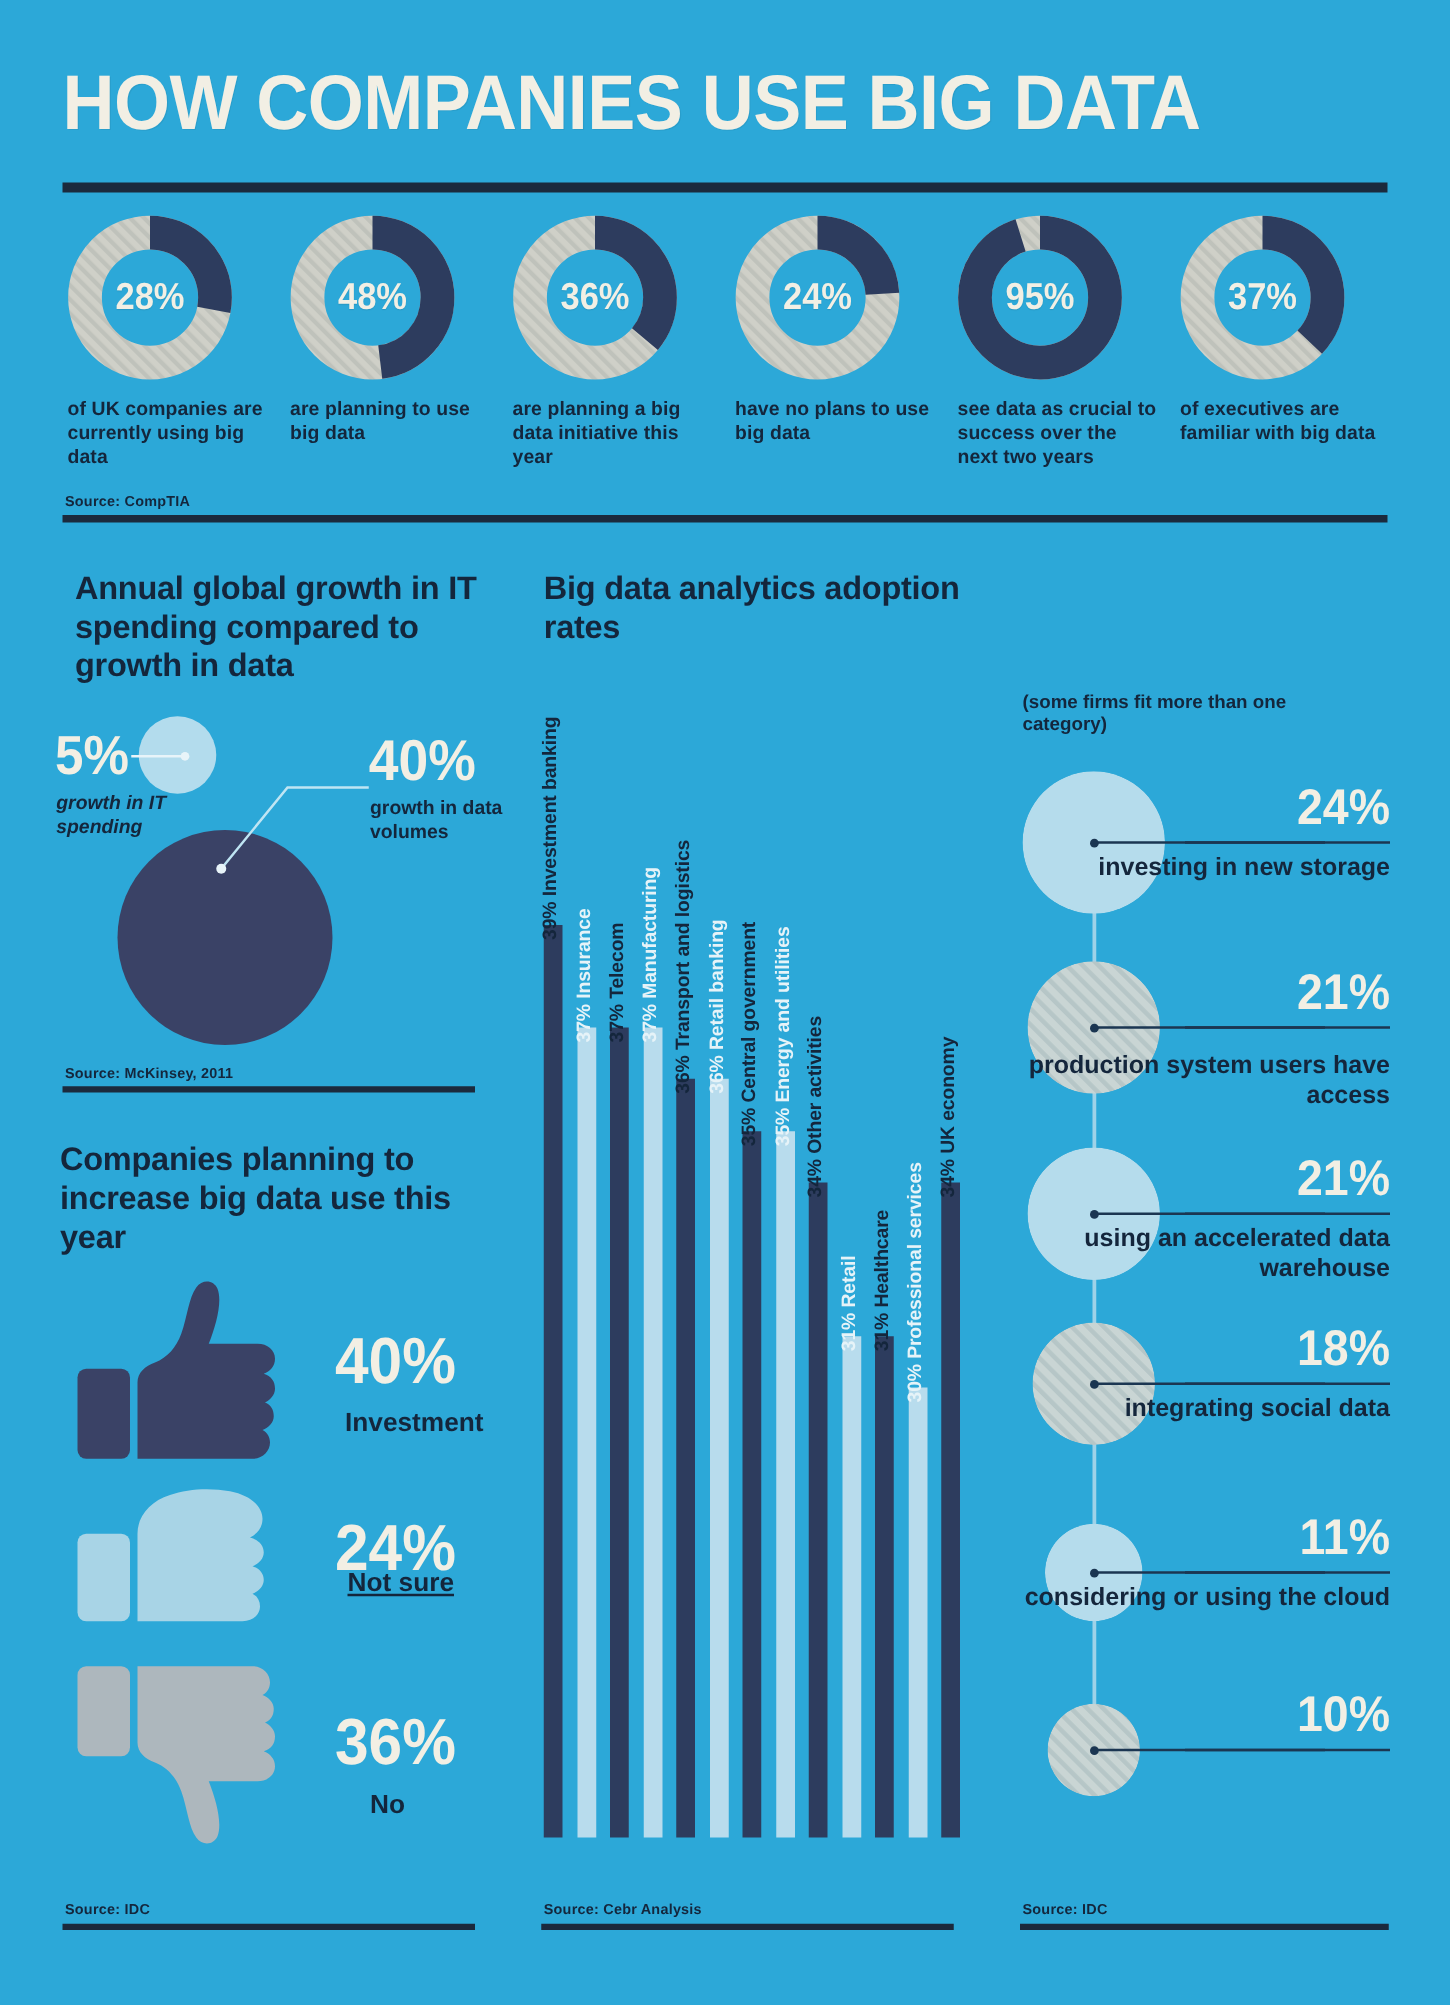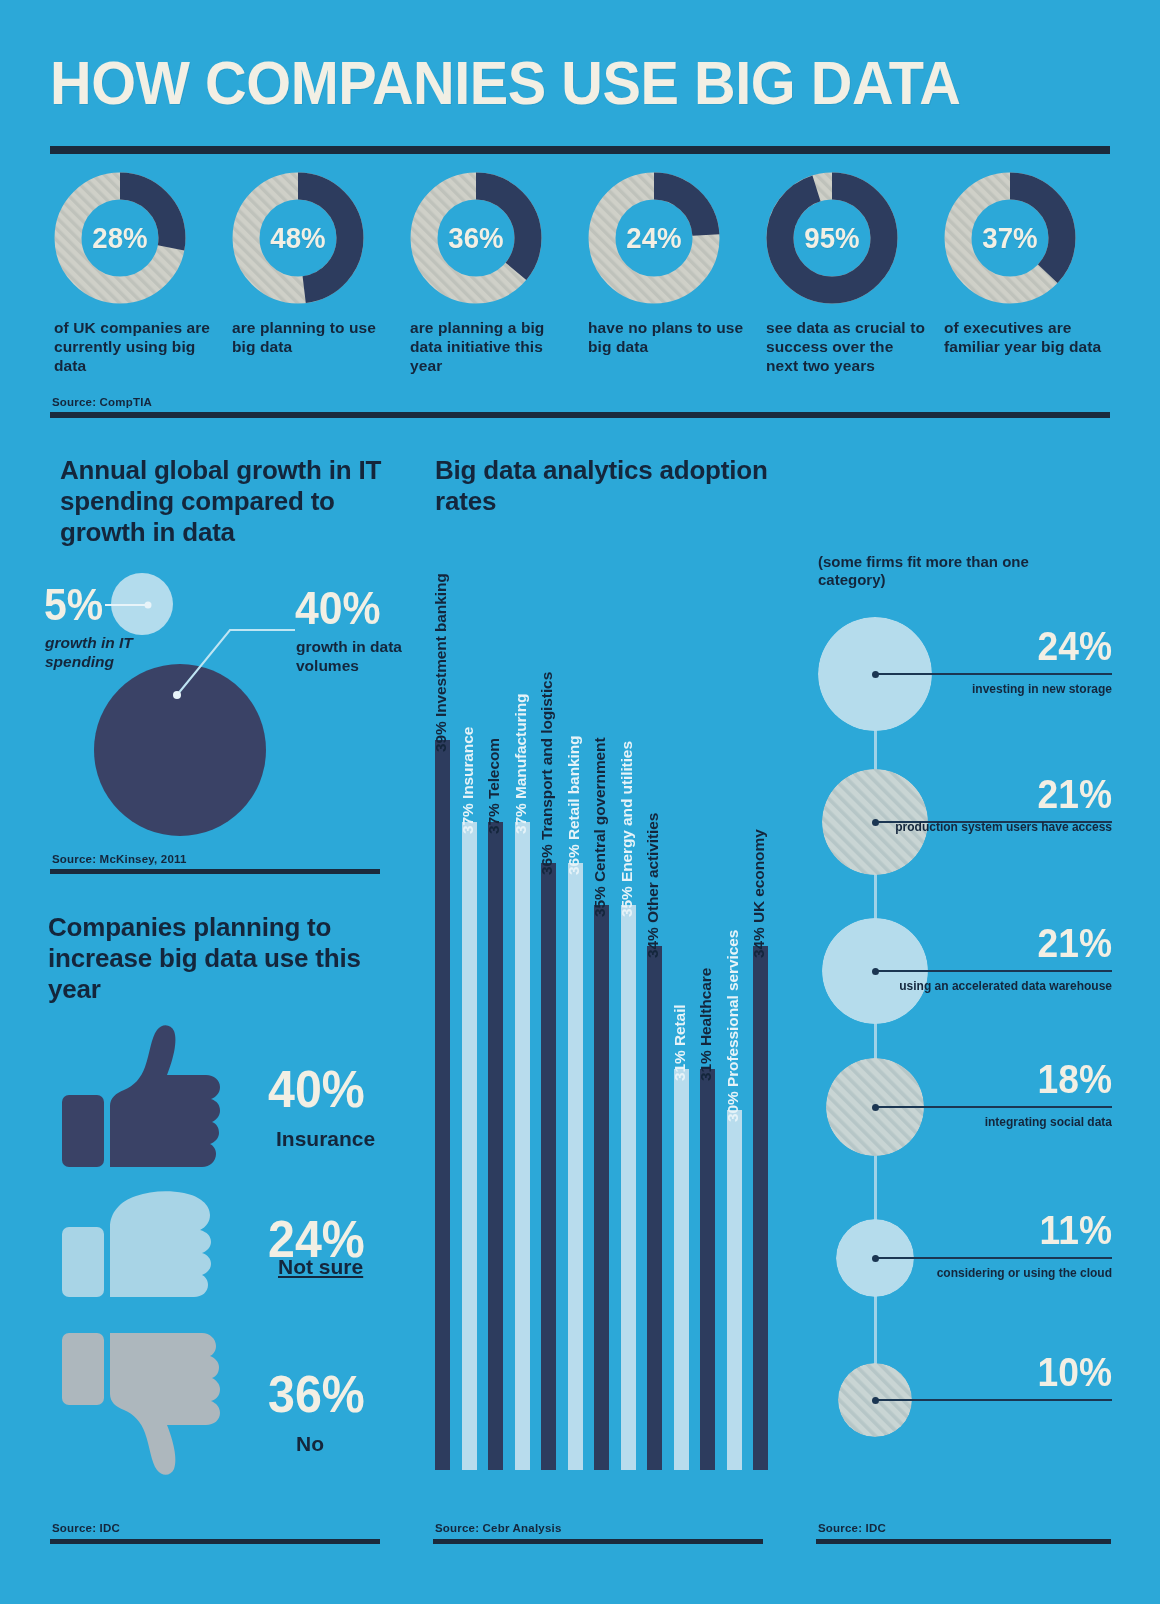--- a/index.html
+++ b/index.html
@@ -126,21 +126,21 @@
   .rnum {
     position: absolute;
     font-family: "Liberation Sans Narrow", "Liberation Sans", sans-serif;
     font-size: 40px; font-weight: bold; color: #f2efe4; line-height: 1;
     transform: scaleX(0.93); transform-origin: right top;
     text-align: right;
   }
   .rcap {
     position: absolute;
     font-family: "Liberation Sans Narrow", "Liberation Sans", sans-serif;
-    font-size: 12px; font-weight: bold; color: #14263c; line-height: 1.22;
+    font-size: 20px; font-weight: bold; color: #14263c; line-height: 1.22;
     text-align: right;
   }
 </style>
 </head>
 <body>
 
 <div class="page">
 
   <div class="title">HOW COMPANIES USE BIG DATA</div>
   <div class="rule rule-title"></div>
@@ -197,21 +197,21 @@
         <div class="donut-cap">see data as crucial to success over the next two years</div>
       </div>
       <div class="donut-cell" style="left: 890px;">
         <div class="donut-wrap">
           <svg class="donut-svg" width="132" height="132" viewBox="0 0 132 132">
             <circle cx="66" cy="66" r="52" fill="none" stroke="url(#hatch)" stroke-width="27"></circle>
             <circle cx="66" cy="66" r="52" fill="none" stroke="#2d3c5e" stroke-width="27" stroke-dasharray="120.88848531013525 205.83715066320326" transform="rotate(-90 66 66)"></circle>
           </svg>
           <div class="donut-val">37%</div>
         </div>
-        <div class="donut-cap">of executives are familiar year big data</div>
+        <div class="donut-cap">of executives are familiar with big data</div>
       </div>
     </div>
   <div class="src" id="src-comptia" style="left:52px; top:396px;">Source: CompTIA</div>
   <div class="rule" style="left:50px; top:412px; width:1060px; height:6px;"></div>
 
   <div class="h2" style="left:60px; top:455px; width:330px;">Annual global growth in IT spending compared to growth in data</div>
 
   <div class="bub-small" style="left:111px; top:573px; width:62px; height:62px;"></div>
   <div class="bub-big" style="left:94px; top:664px; width:172px; height:172px;"></div>
 
@@ -231,21 +231,21 @@
   <div class="src" style="left:52px; top:853px;">Source: McKinsey, 2011</div>
   <div class="rule" style="left:50px; top:869px; width:330px; height:5px;"></div>
 
   <div class="h2" style="left:48px; top:912px; width:340px;">Companies planning to increase big data use this year</div>
 
   <svg style="position:absolute; left:58px; top:1020px;" width="180" height="155" viewBox="0 0 180 155">
     <rect x="4" y="75" width="42" height="72" rx="7" fill="#3a4266"></rect>
     <path d="M52 147 L52 86 C52 78 58 73 66 70 C76 66 83 58 87 47 C92 33 93 18 99 10 C104 3 113 4 116 11 C120 21 115 40 109 55 L148 55 C156 55 162 60 162 67 C162 73 158 77 153 79 C159 81 162 85 162 91 C162 96 158 100 154 102 C159 104 161 108 161 113 C161 118 157 122 152 124 C156 126 158 130 158 134 C158 141 152 147 144 147 Z" fill="#3a4266"></path>
   </svg>
   <div class="thumb-num" style="left:268px; top:1063px;">40%</div>
-  <div class="thumb-lab" style="left:276px; top:1128px;">Insurance</div>
+  <div class="thumb-lab" style="left:276px; top:1128px;">Investment</div>
 
   <svg style="position:absolute; left:58px; top:1185px;" width="180" height="125" viewBox="0 0 180 125">
     <rect x="4" y="42" width="42" height="70" rx="7" fill="#a8d4e6"></rect>
     <path d="M52 112 L52 42 C52 28 62 16 78 11 C92 6 110 5 126 8 C142 11 152 20 152 30 C152 37 148 42 142 45 C149 47 153 51 153 57 C153 62 149 66 144 68 C150 70 153 74 153 79 C153 84 149 88 144 90 C148 92 150 96 150 100 C150 107 144 112 136 112 Z" fill="#a8d4e6"></path>
   </svg>
   <div class="thumb-num" style="left:268px; top:1213px;">24%</div>
   <div class="thumb-lab" style="left:278px; top:1256px;text-decoration:underline;">Not sure</div>
 
   <svg style="position:absolute; left:58px; top:1325px;" width="180" height="155" viewBox="0 0 180 155">
     <rect x="4" y="8" width="42" height="72" rx="7" fill="#adb7bd"></rect>
@@ -300,21 +300,21 @@
       <div class="runderline" style="left: 130px; top: 73px; width: 164px;"></div>
       <div class="rnum" style="right: 0px; top: 26px; width: 294px;">24%</div>
       <div class="rcap" style="right: 0px; top: 82px; width: 294px;">investing in new storage</div>
       <svg width="106" height="106" class="rcirc" style="left: 4px; top: 169px;">
         <circle cx="53" cy="53" r="53" fill="url(#hatch2)"></circle>
       </svg>
       <div class="rdot" style="left: 54px; top: 219px;"></div>
       <div class="rlead" style="left: 57px; top: 221px; width: 185px;"></div>
       <div class="runderline" style="left: 130px; top: 221px; width: 164px;"></div>
       <div class="rnum" style="right: 0px; top: 174px; width: 294px;">21%</div>
-      <div class="rcap" style="right: 0px; top: 220px; width: 294px;">production system users have access</div>
+      <div class="rcap" style="right: 0px; top: 240px; width: 294px;">production system users have access</div>
       <svg width="106" height="106" class="rcirc" style="left: 4px; top: 318px;">
         <circle cx="53" cy="53" r="53" fill="#b5dcec"></circle>
       </svg>
       <div class="rdot" style="left: 54px; top: 368px;"></div>
       <div class="rlead" style="left: 57px; top: 370px; width: 185px;"></div>
       <div class="runderline" style="left: 130px; top: 370px; width: 164px;"></div>
       <div class="rnum" style="right: 0px; top: 323px; width: 294px;">21%</div>
       <div class="rcap" style="right: 0px; top: 379px; width: 294px;">using an accelerated data warehouse</div>
       <svg width="98" height="98" class="rcirc" style="left: 8px; top: 458px;">
         <circle cx="49" cy="49" r="49" fill="url(#hatch2)"></circle>

